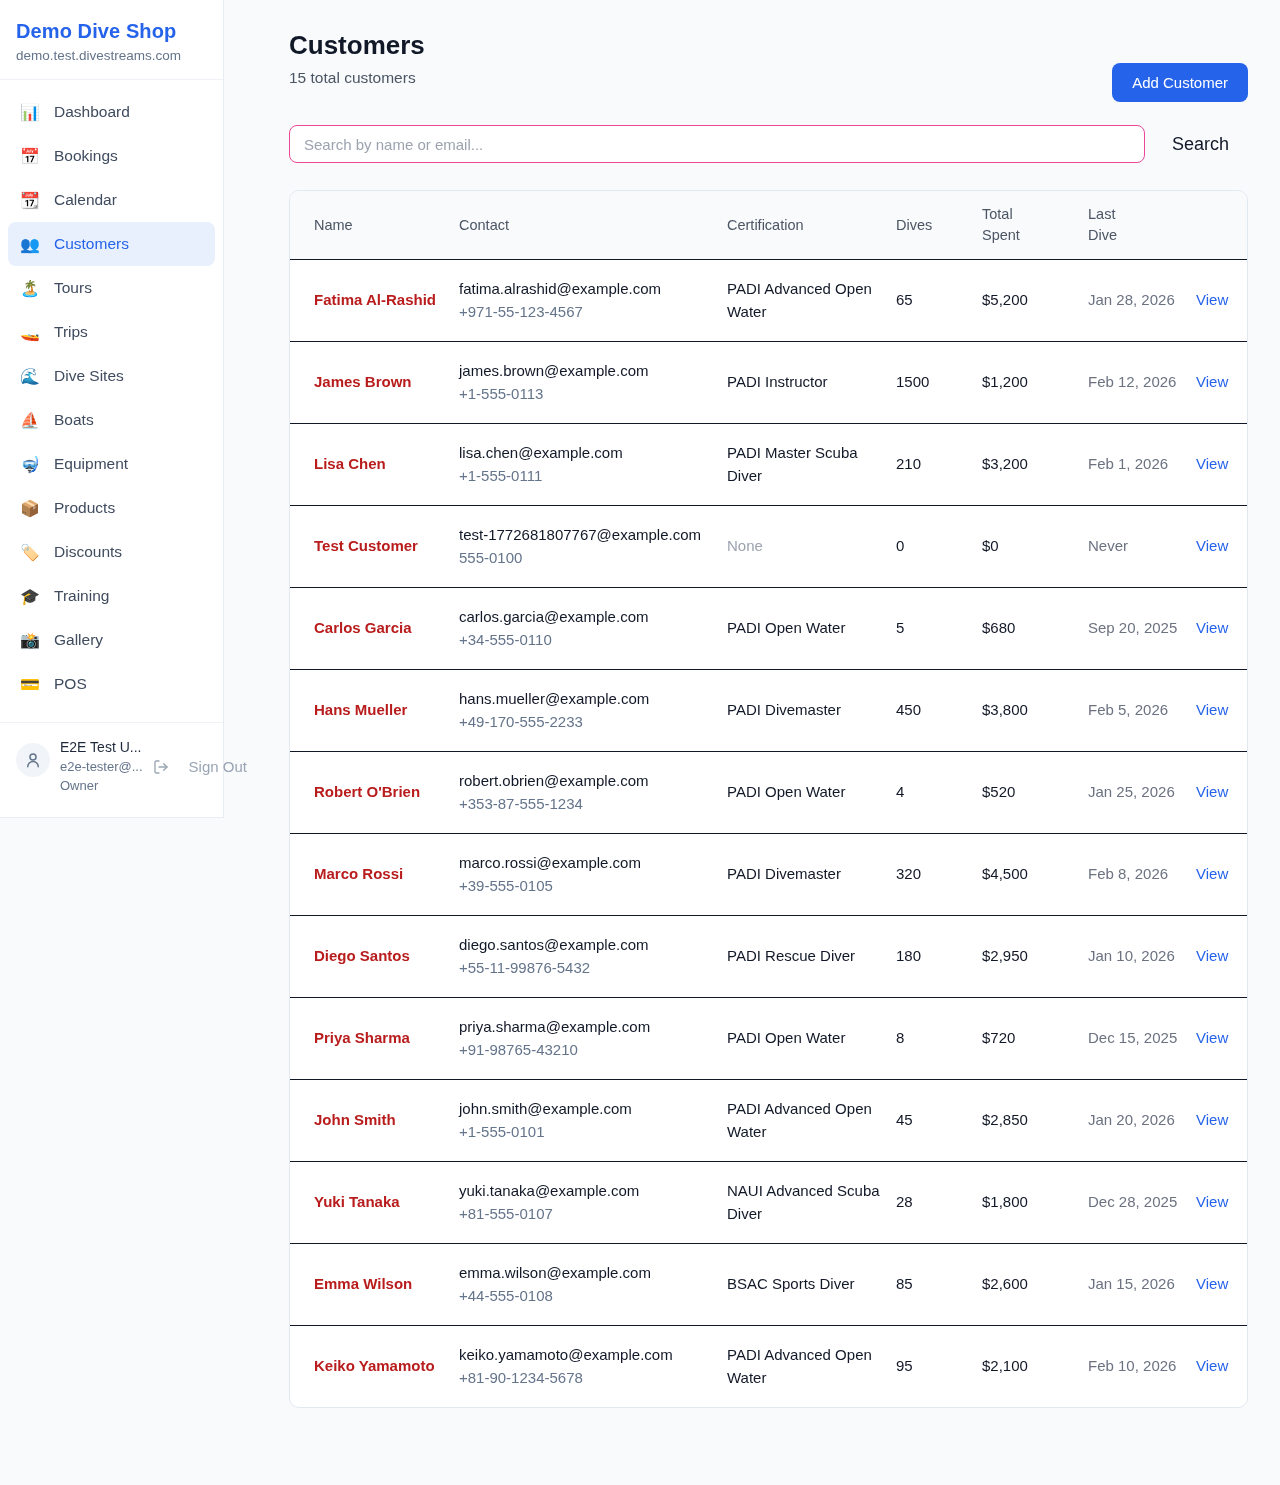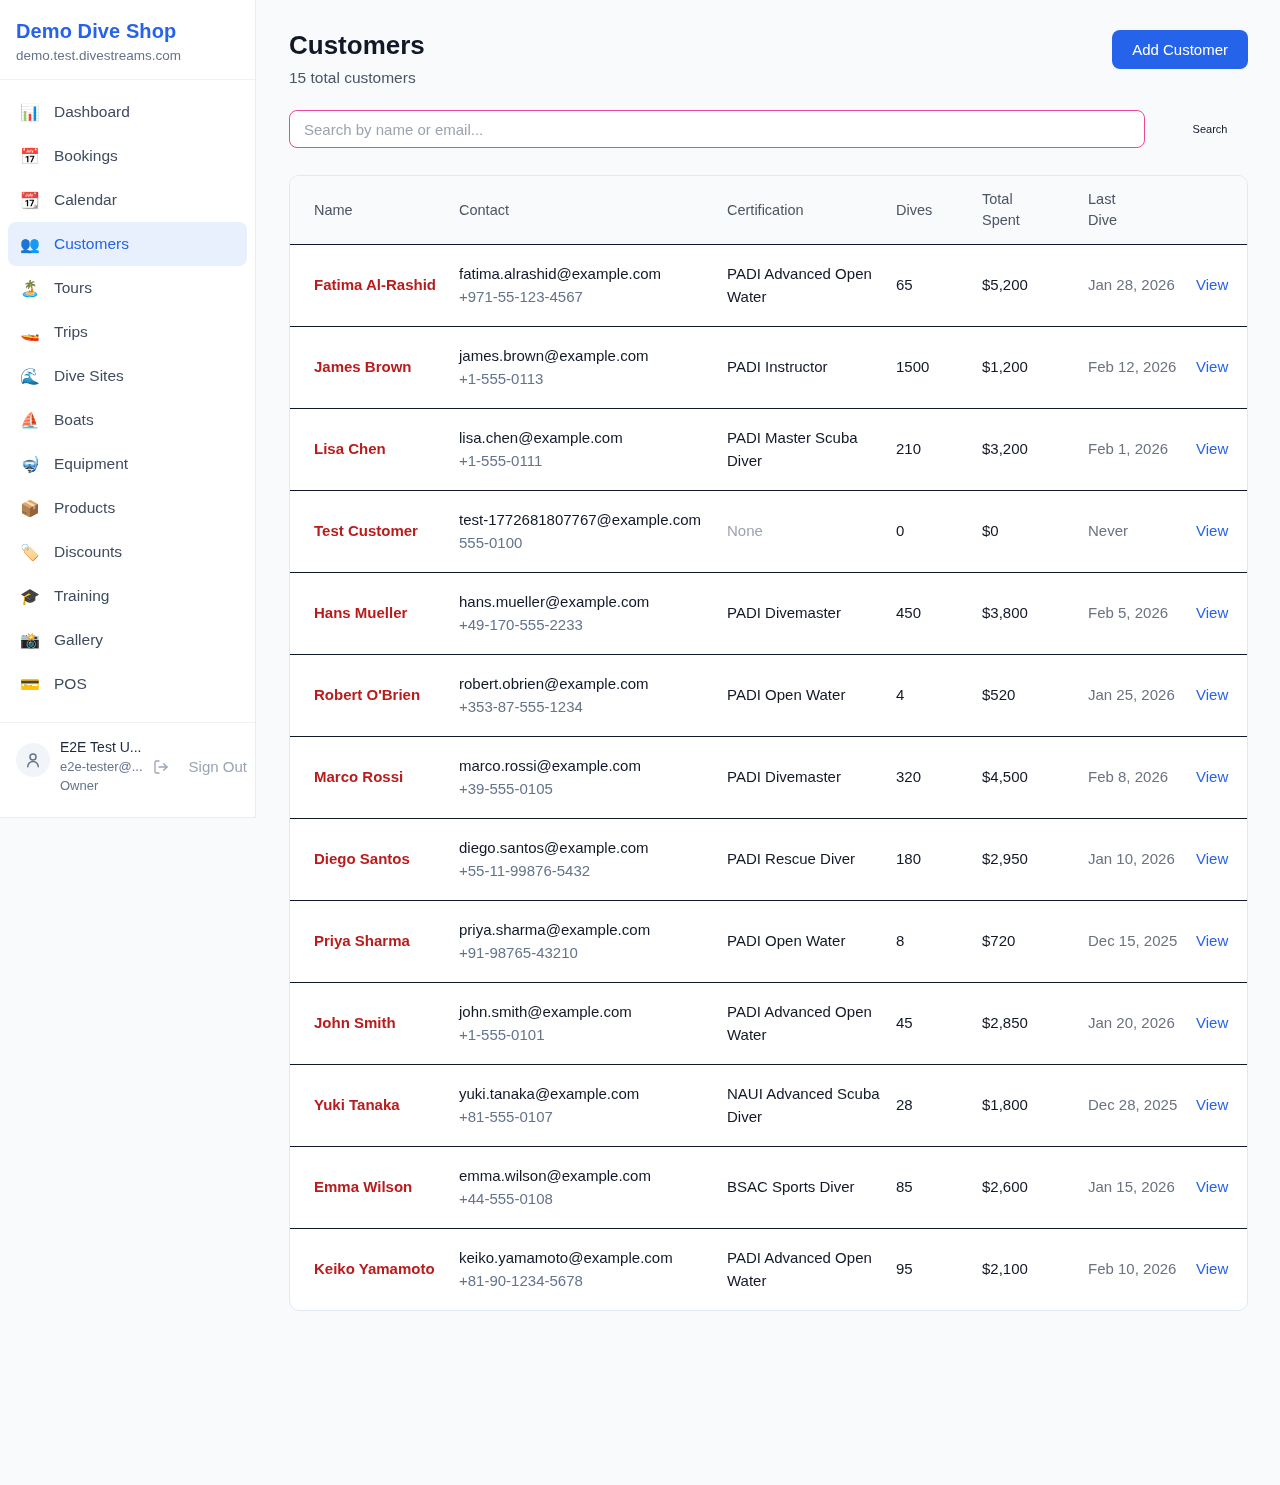--- a/index.html
+++ b/index.html
@@ -8,21 +8,21 @@
     font-family: "Liberation Sans", "DejaVu Sans", sans-serif;
     background: #f8fafc;
     color: #0f172a;
     min-height: 1485px;
     position: relative;
   }
 
   
   .sidebar {
     position: absolute; top: 0; left: 0;
-    width: 256px;
+    width: 224px;
     background: #ffffff;
     border-right: 1px solid #e8edf3;
     border-bottom: 1px solid #e8edf3;
     padding-bottom: 10px;
   }
   .sidebar-header { padding: 20px 16px 16px 16px; border-bottom: 1px solid #eef2f6; }
   .shop-title { color: #2563eb; font-size: 20px; font-weight: 700; letter-spacing: .1px; }
   .shop-domain { color: #64748b; font-size: 13.5px; margin-top: 5px; }
 
   .nav { padding: 10px 8px; }
@@ -54,35 +54,35 @@
   .signout { display: flex; align-items: center; gap: 20px; color: #9aa5b4; font-size: 15px; cursor: pointer; white-space: nowrap; }
 
   
   .main { margin-left: 256px; padding: 30px 32px 20px 33px; }
   .main-header { display: flex; justify-content: space-between; align-items: flex-start; }
   .page-title { font-size: 26px; font-weight: 700; color: #111827; }
   .page-subtitle { font-size: 15.5px; color: #4b5563; margin-top: 8px; }
   .btn-primary {
     background: #2563eb; color: #ffffff; border: none;
     font-family: inherit; font-size: 15px; font-weight: 500;
-    padding: 11px 20px; border-radius: 8px; cursor: pointer;
+    padding: 11px 20px; border-radius: 8px; cursor: pointer; margin-top: 33px;
   }
 
   .search-row { display: flex; align-items: center; margin-top: 23px; }
   .search-input {
     flex: 1; height: 38px;
     border: 1px solid #ec4899; border-radius: 8px;
     padding: 12px 14px; font-family: inherit; font-size: 15px;
     background: #ffffff; color: #0f172a; outline: none;
   }
   .search-input::placeholder { color: #9ca3af; }
   .search-btn {
     background: none; border: none; font-family: inherit;
-    font-size: 11px; color: #111827; cursor: pointer;
-    padding: 8px 0 8px 0; margin-left: 27px; width: 76px; text-align: center;
+    font-size: 18px; color: #111827; cursor: pointer;
+    padding: 8px 0 8px 0; margin-left: 27px; width: 76px; text-align: left;
   }
 
   
   .table-card {
     margin-top: 27px;
     background: #ffffff;
     border: 1px solid #e2e8f0;
     border-radius: 10px;
     overflow: hidden;
   }
@@ -296,20 +296,32 @@
       <div class="cell-email">test-1772681807767@example.com</div>
       <div class="cell-phone">555-0100</div>
     </td>
     <td class="cell-cert muted-light">None</td>
     <td class="cell-dives">0</td>
     <td class="cell-total">$0</td>
     <td class="cell-last">Never</td>
     <td><a href="#" class="view-link">View</a></td>
   </tr>
           <tr class="customer-row">
+    <td class="cell-name"><a href="#">Carlos Garcia</a></td>
+    <td class="cell-contact">
+      <div class="cell-email">carlos.garcia@example.com</div>
+      <div class="cell-phone">+34-555-0110</div>
+    </td>
+    <td class="cell-cert">PADI Open Water</td>
+    <td class="cell-dives">5</td>
+    <td class="cell-total">$680</td>
+    <td class="cell-last">Sep 20, 2025</td>
+    <td><a href="#" class="view-link">View</a></td>
+  </tr>
+          <tr class="customer-row">
     <td class="cell-name"><a href="#">Hans Mueller</a></td>
     <td class="cell-contact">
       <div class="cell-email">hans.mueller@example.com</div>
       <div class="cell-phone">+49-170-555-2233</div>
     </td>
     <td class="cell-cert">PADI Divemaster</td>
     <td class="cell-dives">450</td>
     <td class="cell-total">$3,800</td>
     <td class="cell-last">Feb 5, 2026</td>
     <td><a href="#" class="view-link">View</a></td>

